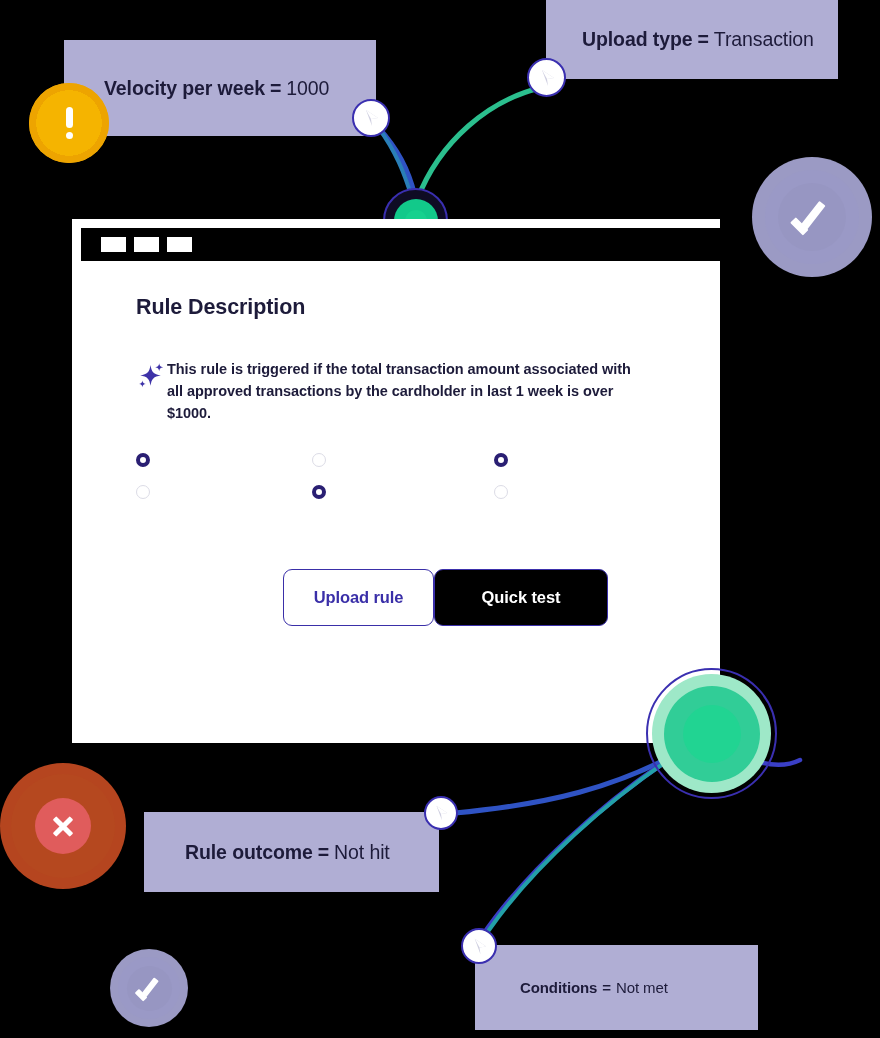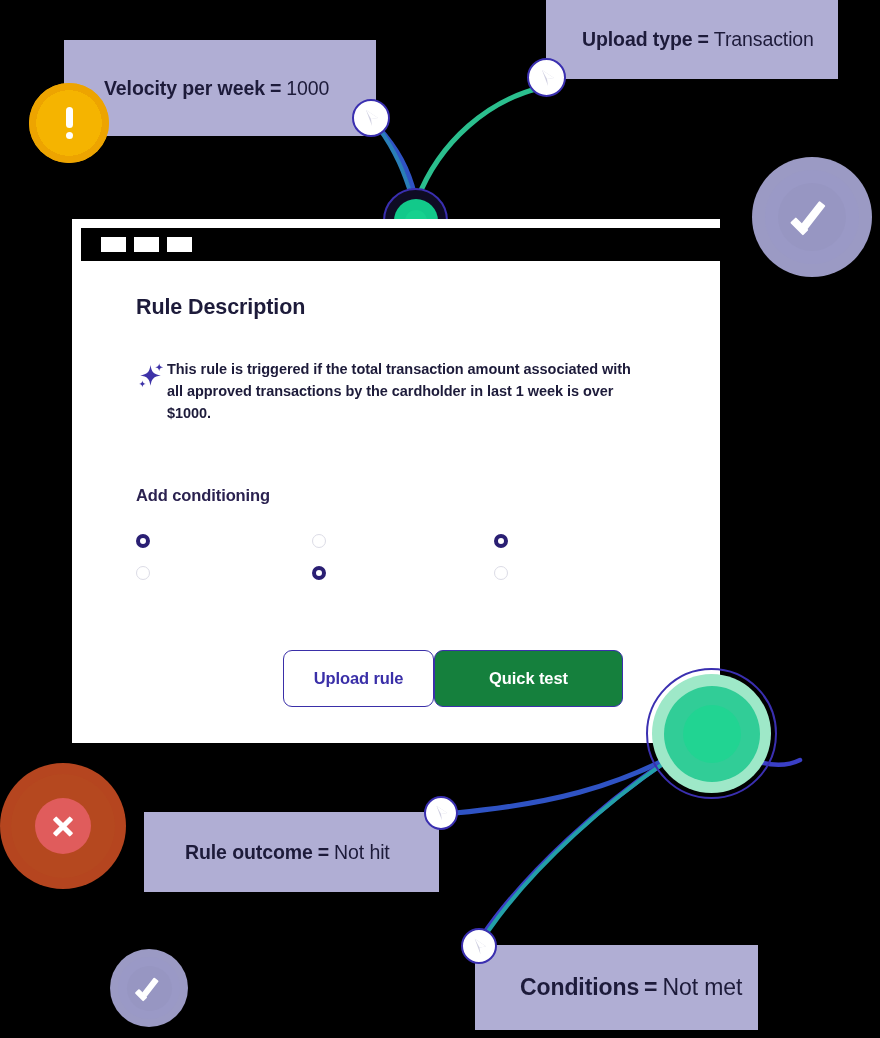--- a/index.html
+++ b/index.html
@@ -70,21 +70,21 @@
     left: 144px; top: 812px;
     width: 295px; height: 80px;
     padding-left: 41px;
     font-size: 19.5px;
     align-items: center;
   }
   #chip-conditions {
     left: 475px; top: 945px;
     width: 283px; height: 85px;
     padding-left: 45px;
-    font-size: 23px;
+    font-size: 15px;
   }
 
   
   .badge {
     position: absolute;
     border-radius: 50%;
     display: flex;
     align-items: center;
     justify-content: center;
   }
@@ -303,22 +303,22 @@
     letter-spacing: -0.1px;
     cursor: pointer;
   }
   #btn-upload {
     width: 151px;
     background: #ffffff;
     border: 1.6px solid #3a2fa8;
     color: #3a2fa8;
   }
   #btn-quicktest {
-    width: 189px;
-    background: #15803d;
+    width: 174px;
+    background: #000000;
     border: 1.6px solid #3b30ab;
     color: #ffffff;
   }
 
   
   .puck {
     position: absolute;
     border-radius: 50%;
     background: #ffffff;
     border: 2.5px solid #3a2fb0;
@@ -500,21 +500,20 @@
         <span id="sparkle-icon">
           <svg width="30" height="30" viewBox="0 0 30 30" aria-hidden="true">
             <path d="M14.5 4 C15.6 11.3 17.6 13.3 24.8 14.4 C17.6 15.5 15.6 17.5 14.5 24.8 C13.4 17.5 11.4 15.5 4.2 14.4 C11.4 13.3 13.4 11.3 14.5 4 Z" fill="#3e32a8"></path>
             <path d="M23.2 2.2 C23.7 5 24.4 5.7 27.2 6.2 C24.4 6.7 23.7 7.4 23.2 10.2 C22.7 7.4 22 6.7 19.2 6.2 C22 5.7 22.7 5 23.2 2.2 Z" fill="#3e32a8"></path>
             <path d="M6.4 19.6 C6.8 21.9 7.4 22.5 9.7 22.9 C7.4 23.3 6.8 23.9 6.4 26.2 C6 23.9 5.4 23.3 3.1 22.9 C5.4 22.5 6 21.9 6.4 19.6 Z" fill="#3e32a8"></path>
           </svg>
         </span>
         <div id="rule-desc-text">This rule is triggered if the total transaction amount associated with all approved transactions by the cardholder in last 1 week is over $1000.</div>
       </div>
 
-      <h2 id="add-conditioning-title">Add conditioning</h2>
 
       <div id="radio-grid">
         <span class="radio on"></span>
         <span class="radio off"></span>
         <span class="radio on"></span>
         <span class="radio off"></span>
         <span class="radio on"></span>
         <span class="radio off"></span>
       </div>
 

